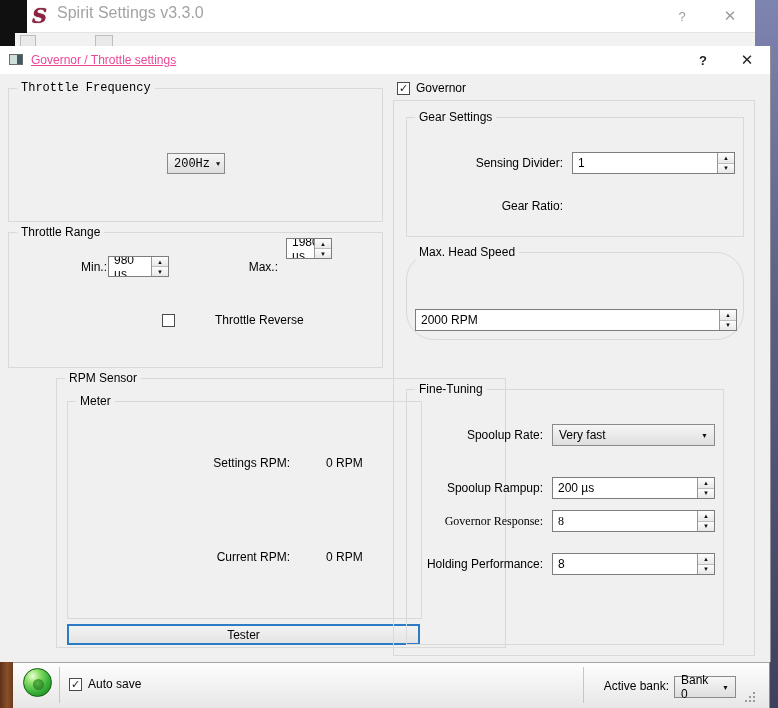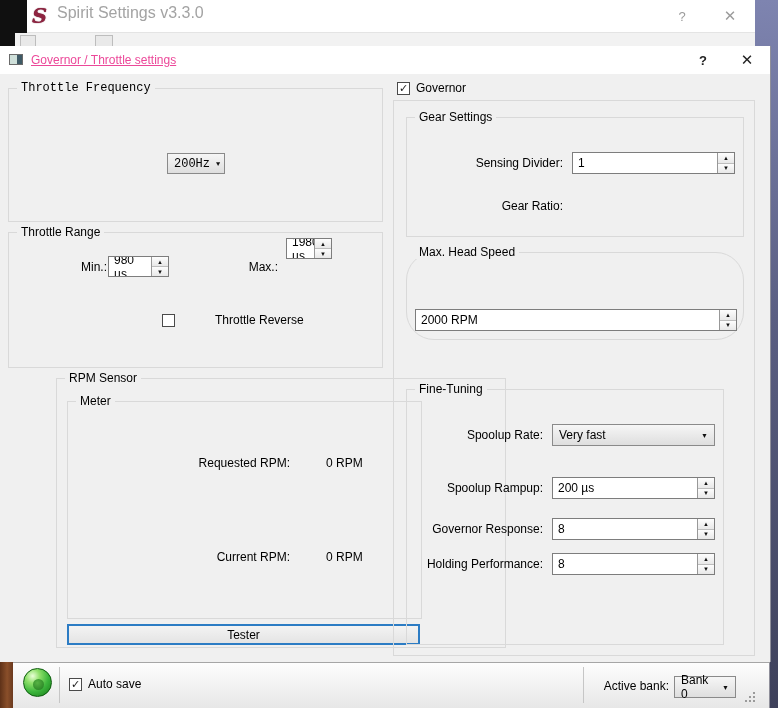--- a/index.html
+++ b/index.html
@@ -149,21 +149,21 @@
         <span class="cb"></span>
         <span>Throttle Reverse</span>
       </div>
     </div>
 
     <div class="gbox" style="left:8px; top:332px; width:450px; height:270px;margin-left:48px;">
       <span class="gbox-title">RPM Sensor</span>
       <div class="gbox" style="left:10px; top:22px; width:355px; height:218px;">
         <span class="gbox-title">Meter</span>
         <div class="abs" style="left:0; top:54px; width:100%; height:16px;">
-          <span class="meter-label">Requested RPM:</span>
+          <span class="meter-label">Settings RPM:</span>
           <span class="meter-value">0 RPM</span>
         </div>
         <div class="abs" style="left:0; top:148px; width:100%; height:16px;">
           <span class="meter-label">Current RPM:</span>
           <span class="meter-value">0 RPM</span>
         </div>
       </div>
       <div class="abs tester-btn">Tester</div>
     </div>
 
@@ -212,21 +212,21 @@
           <span class="flabel">Spoolup Rampup:</span>
           <div class="spin">
             <div class="val">200 µs</div>
             <div class="btns">
               <div class="up">▲</div>
               <div class="dn">▼</div>
             </div>
           </div>
         </div>
 
-        <div class="frow" style="top:128px;">
+        <div class="frow" style="top:120px;font-family:Liberation Serif, serif;">
           <span class="flabel">Governor Response:</span>
           <div class="spin">
             <div class="val">8</div>
             <div class="btns">
               <div class="up">▲</div>
               <div class="dn">▼</div>
             </div>
           </div>
         </div>
 

